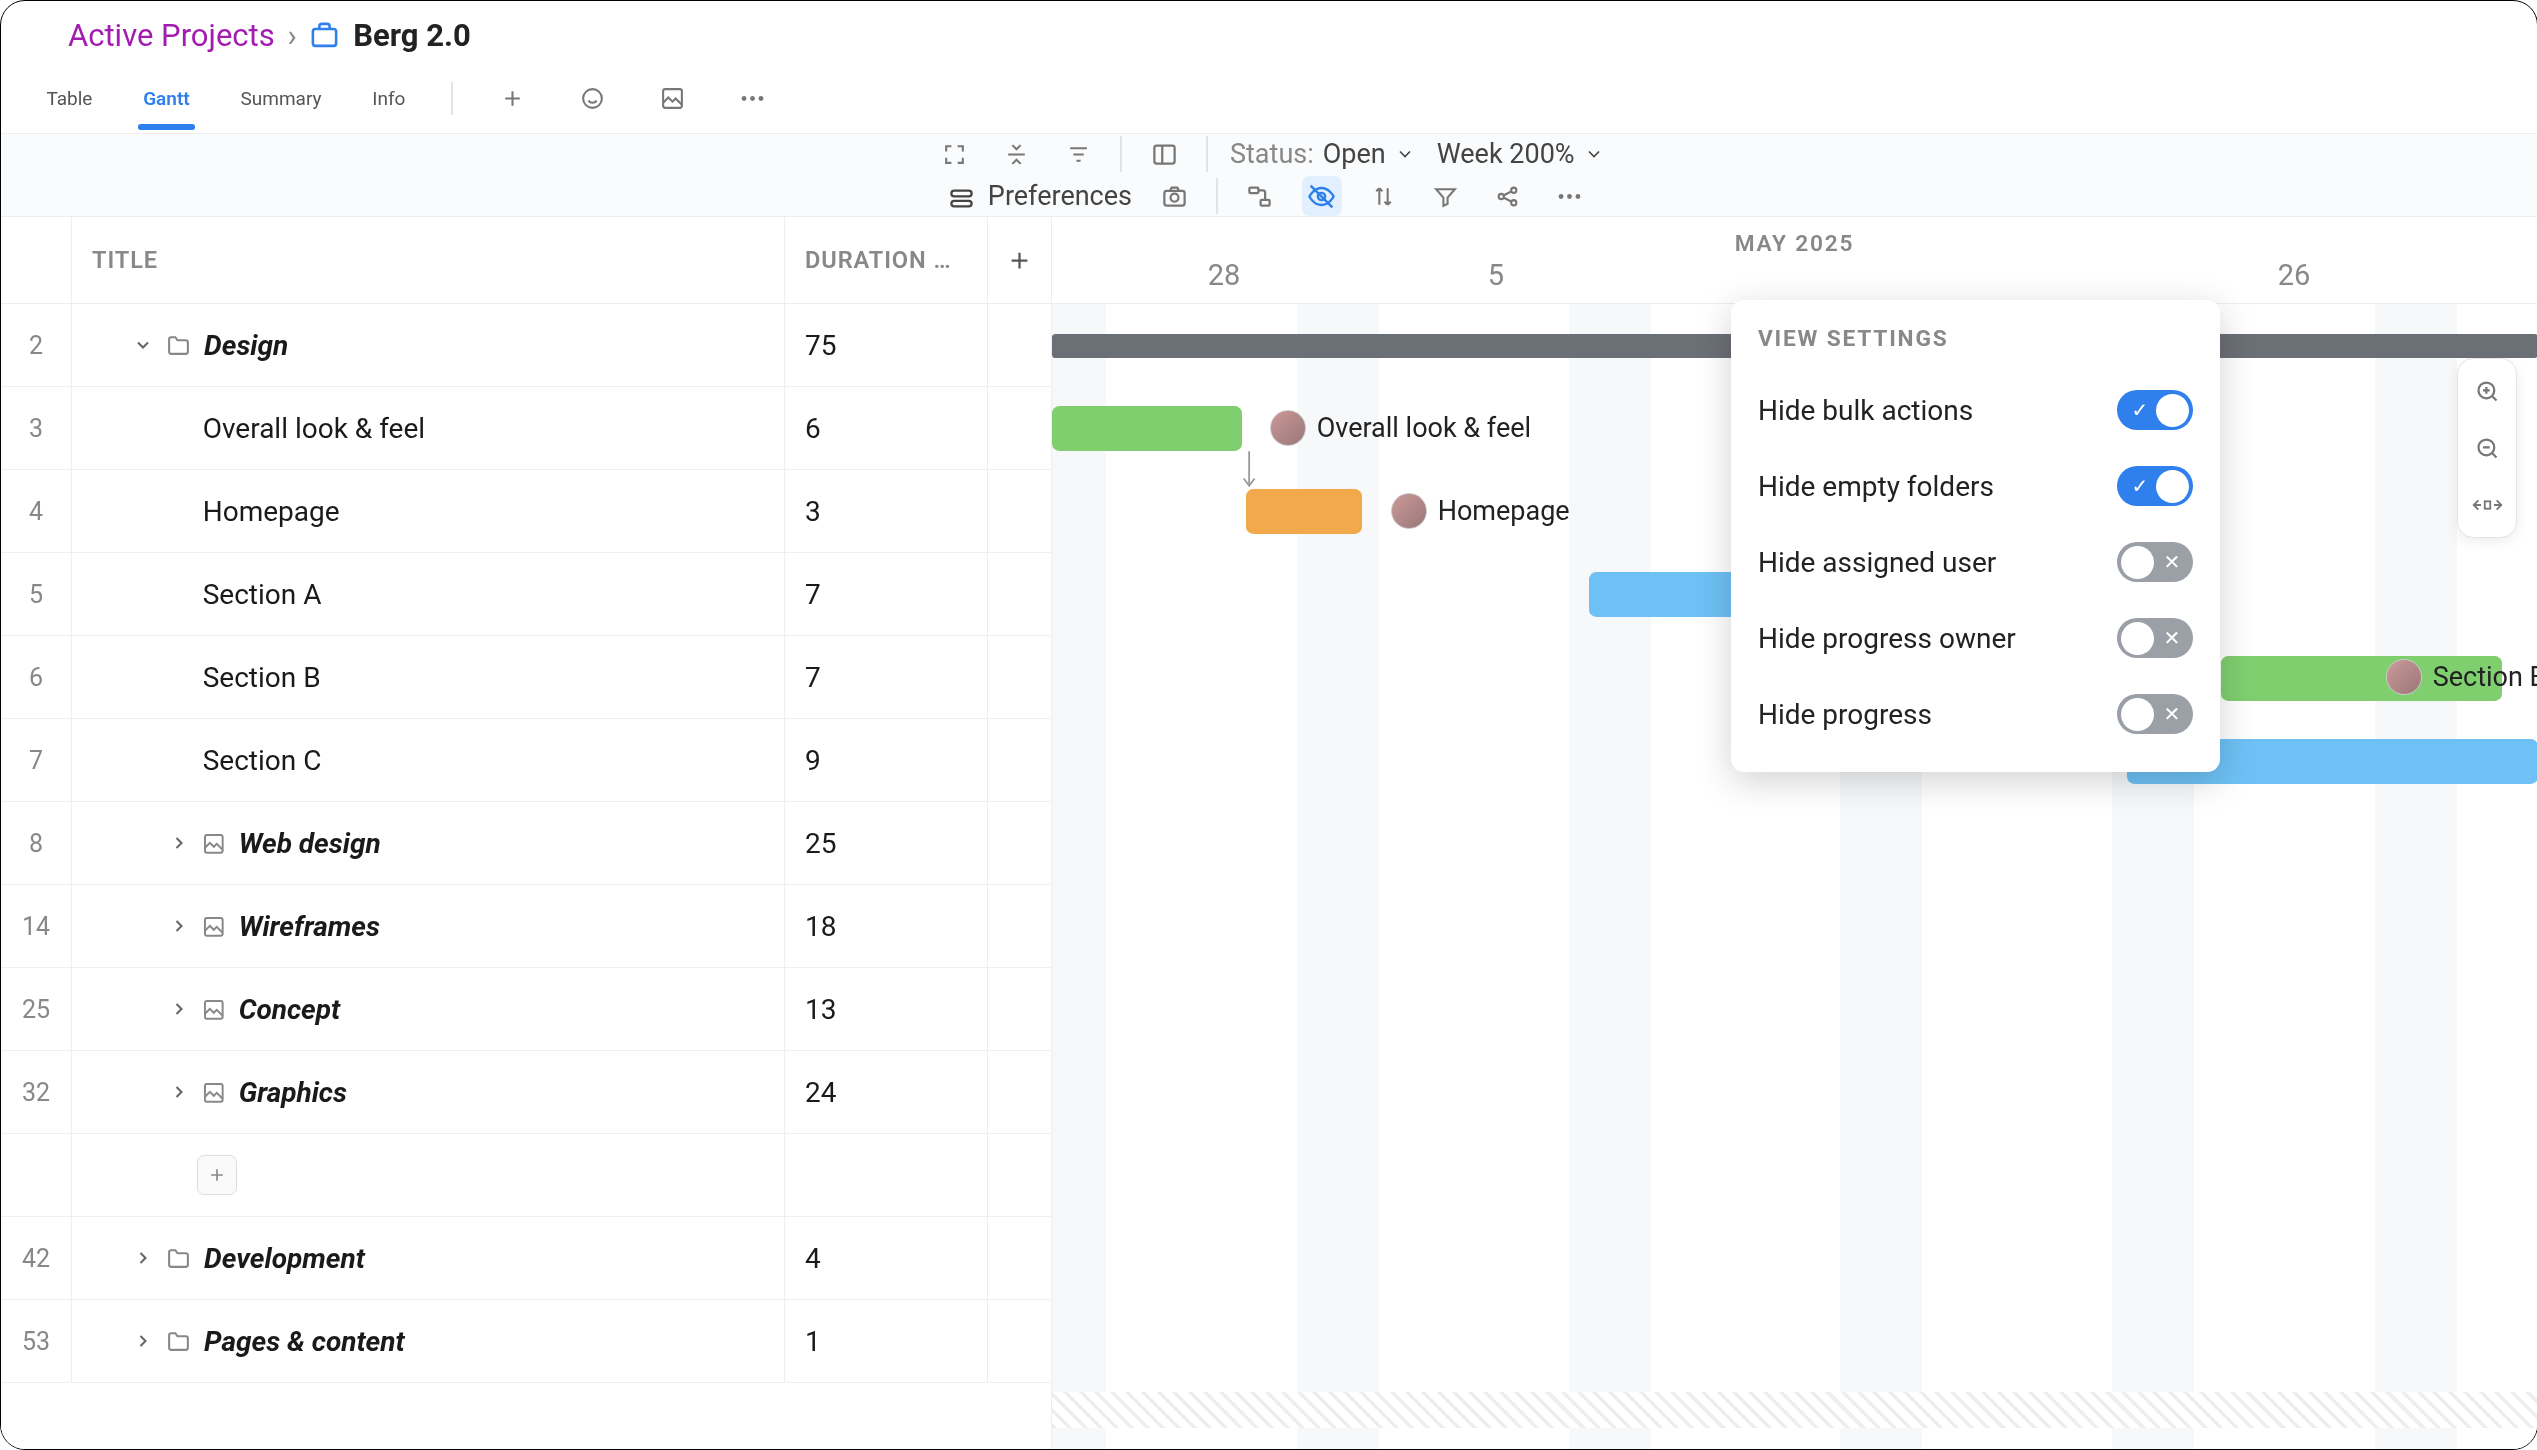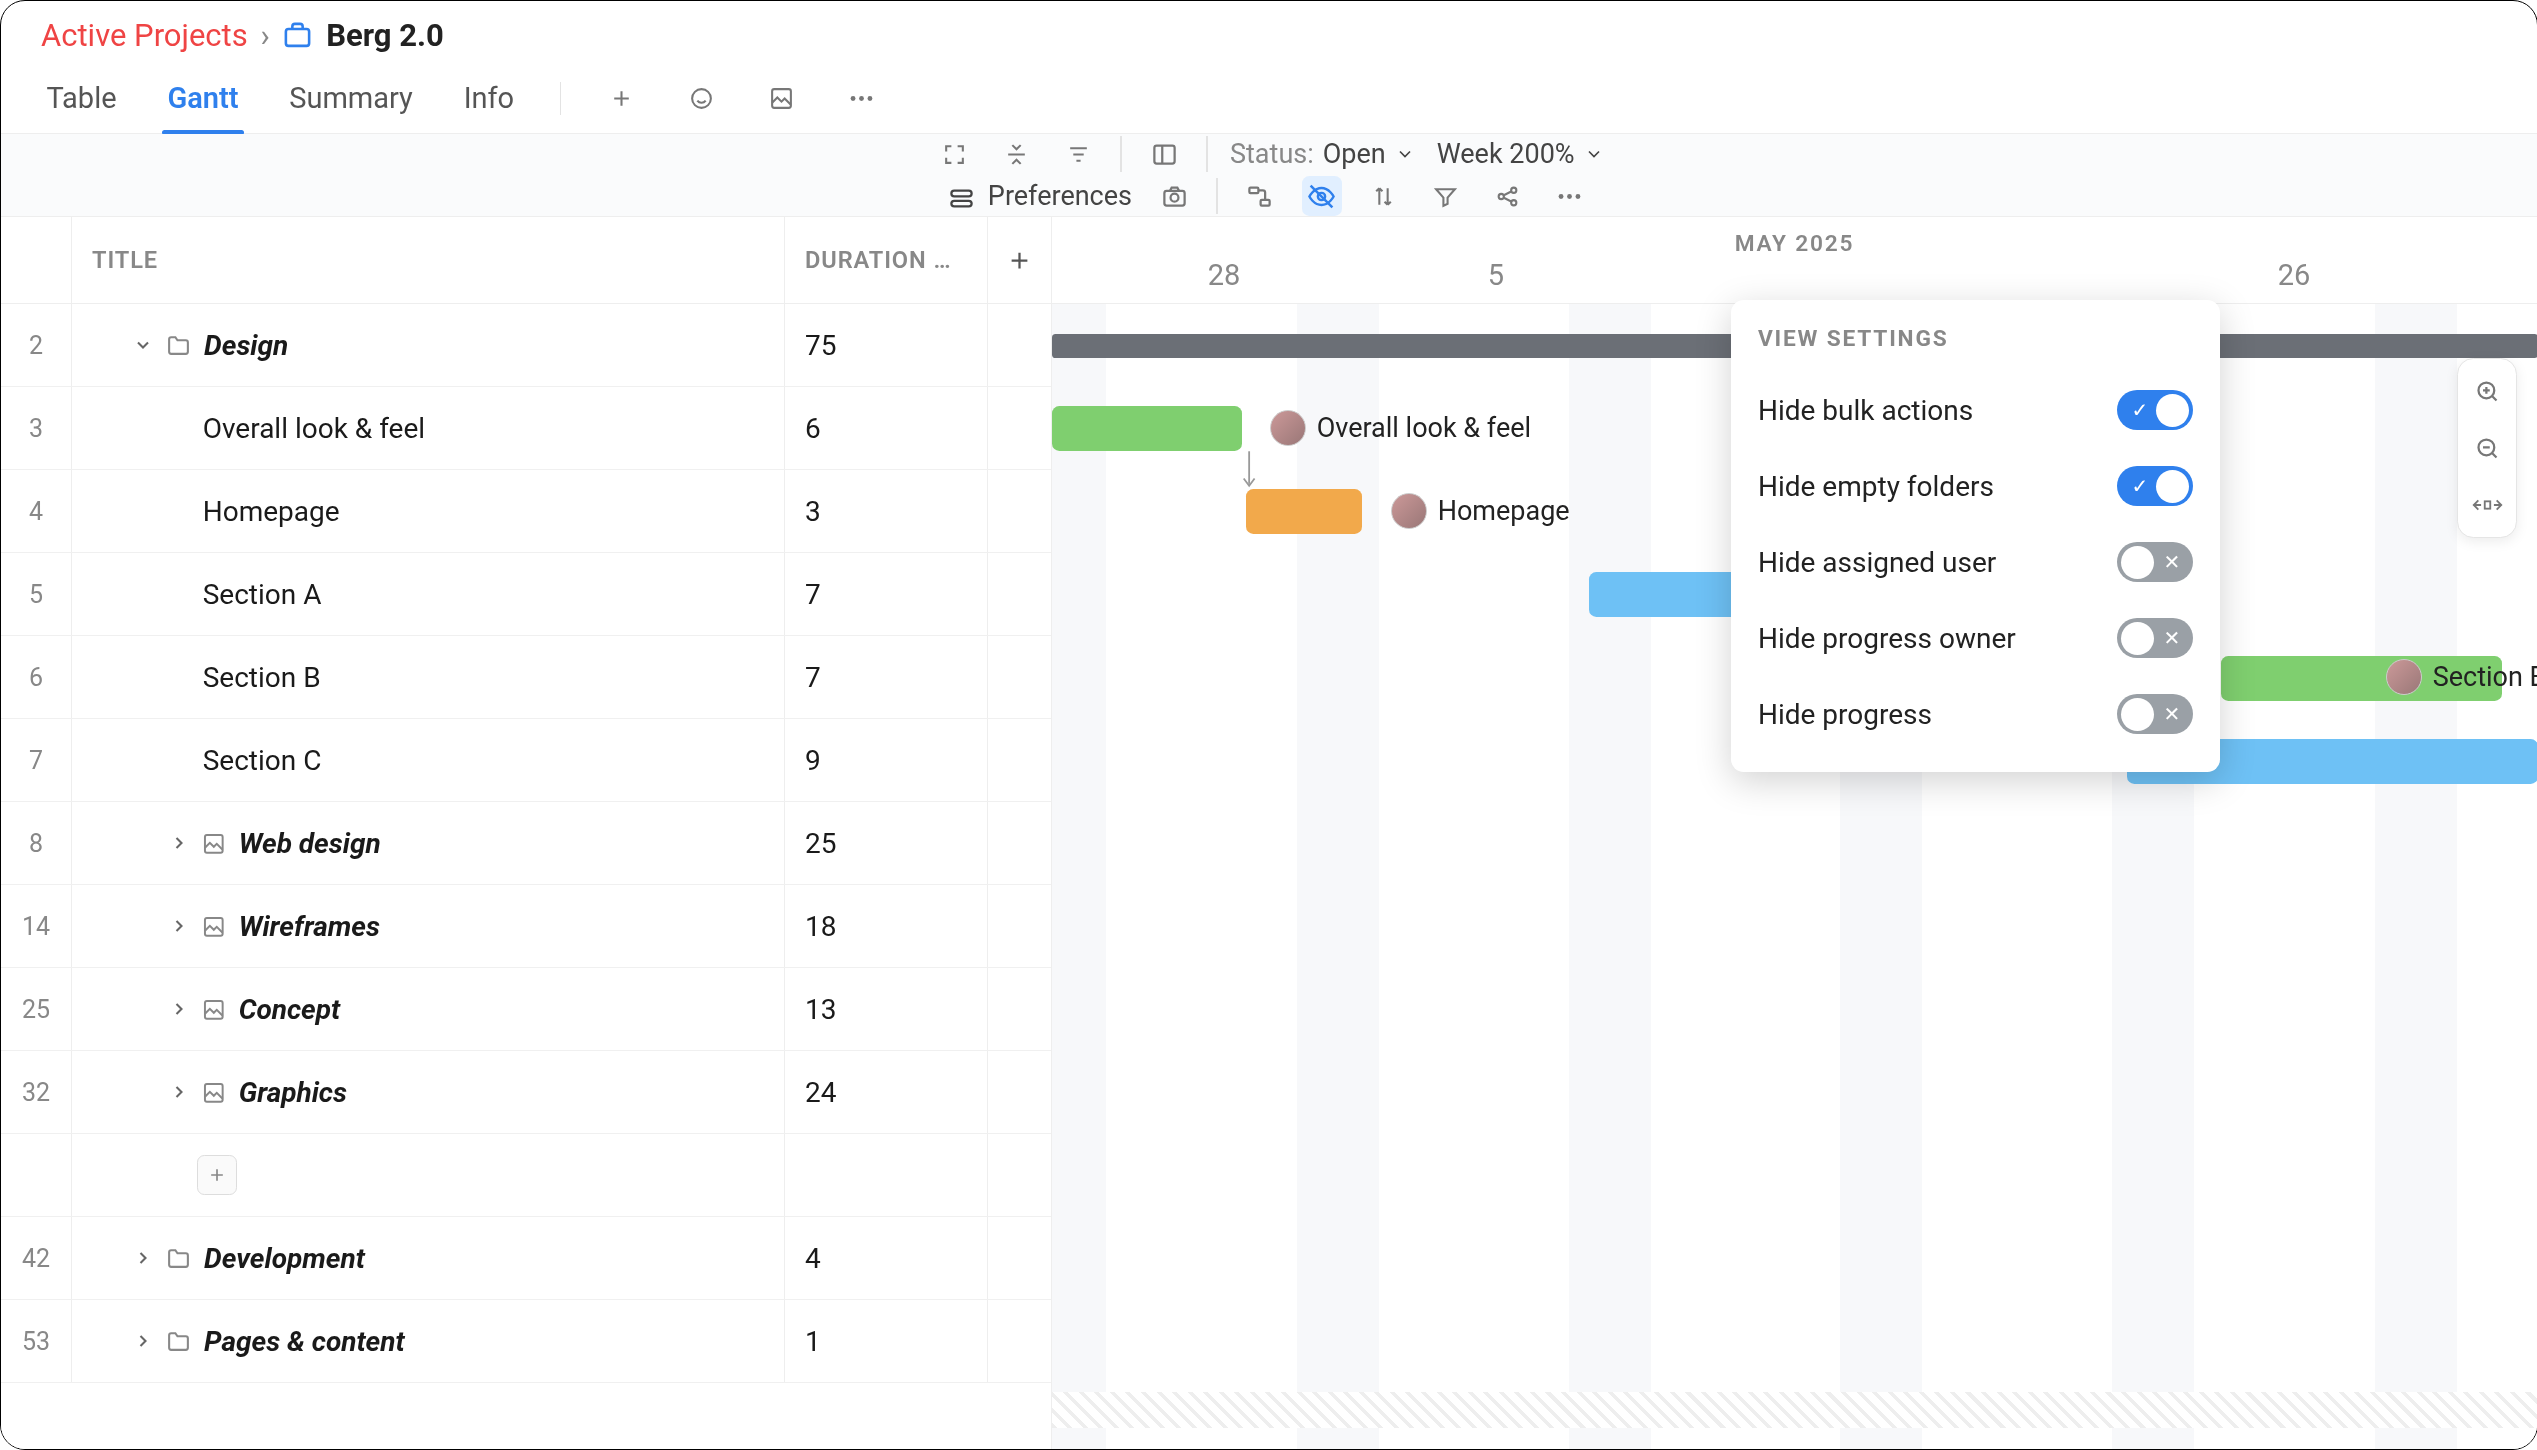--- a/index.html
+++ b/index.html
@@ -1,28 +1,28 @@
 <!DOCTYPE html>
 <html style="font-size:14.5px"><head>
 <meta charset="utf-8">
 <style>
   * { box-sizing: border-box; margin: 0; padding: 0; }
   html, body { width: 2538px; height: 1450px; font-family: -apple-system, BlinkMacSystemFont, "Segoe UI", Roboto, sans-serif; background: #fff; color: #1a1a1a; overflow: hidden; }
   .app { display: flex; flex-direction: column; width: 100%; height: 100%; border: 1.8px solid #000; border-radius: 25px; overflow: hidden; }
 
   
   .breadcrumb { display: flex; align-items: center; gap: 12.7px; padding: 16.3px 40px 9px; font-size: 31px; }
-  .breadcrumb .crumb { color: #ef4444; }
+  .breadcrumb .crumb { color: #a21caf; margin-left: 27px; }
   .breadcrumb .sep { color: #888; }
   .breadcrumb .proj-icon { color: #2F80ED; display: inline-flex; }
   .breadcrumb .title { font-weight: 700; color: #222; }
 
   
   .tabs { display: flex; align-items: center; gap: 40px; padding: 0 40px; height: 71px; border-bottom: 1.8px solid #eee; }
-  .tab { font-size: 29px; color: #555; padding: 18px 5.4px; position: relative; cursor: pointer; }
+  .tab { font-size: 19px; color: #555; padding: 18px 5.4px; position: relative; cursor: pointer; }
   .tab.active { color: #2F80ED; font-weight: 600; }
   .tab.active::after { content: ""; position: absolute; left: 0; right: 0; bottom: -1.8px; height: 5.4px; background: #2F80ED; border-radius: 2.7px; }
   .tab-sep { width: 1.8px; height: 33px; background: #e3e3e3; }
   .icon-btn { width: 40px; height: 40px; display: inline-flex; align-items: center; justify-content: center; color: #777; border-radius: 7.3px; cursor: pointer; }
   .icon-btn.active { background: #e1efff; color: #2F80ED; }
 
   
   .toolbar { display: flex; align-items: center; justify-content: space-between; padding: 0 40px; height: 83px; border-bottom: 1.8px solid #eee; background: #fafbfc; position: relative; flex-direction: column; }
   .toolbar-left, .toolbar-right { display: flex; align-items: center; gap: 22px; }
   .tb-sep { width: 1.8px; height: 36px; background: #e3e3e3; }

